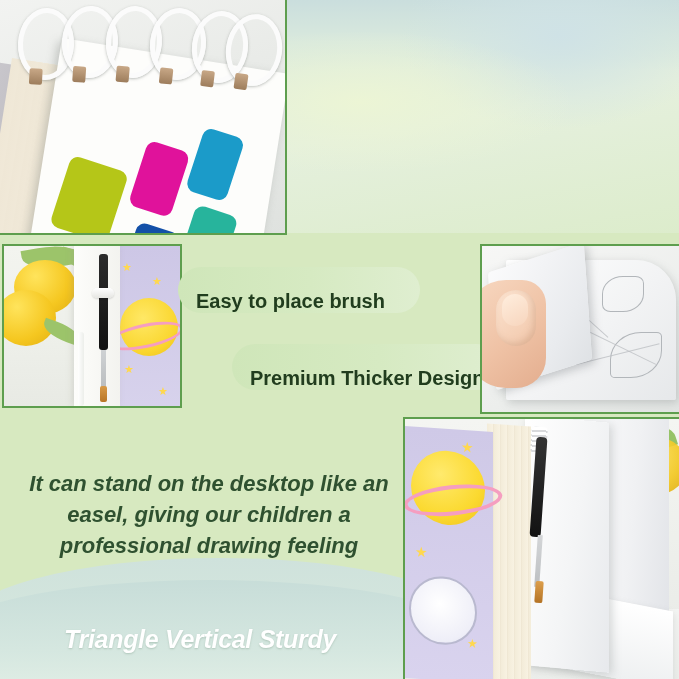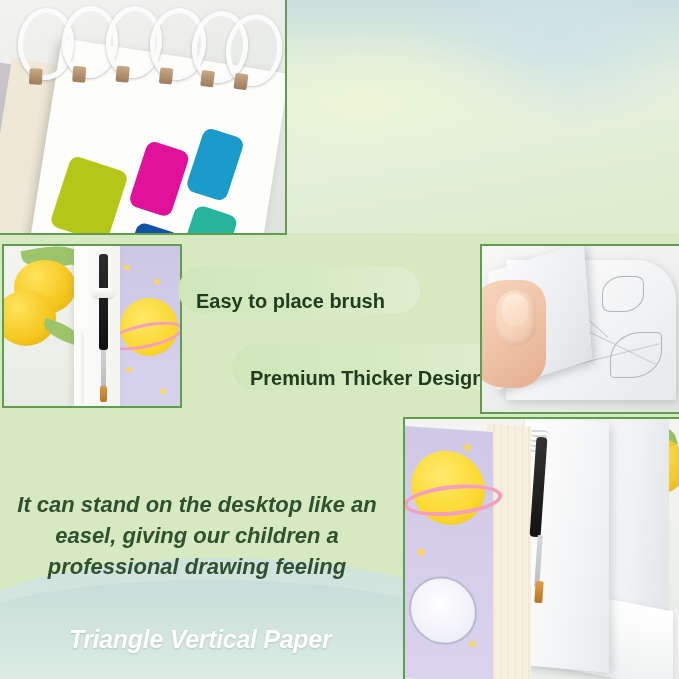--- a/index.html
+++ b/index.html
@@ -115,22 +115,22 @@
   #pill-brush{left:178px;top:267px;width:224px;height:46px;padding-left:18px;font-size:20px;}
   #pill-paper{left:232px;top:344px;width:250px;height:46px;padding-left:18px;font-size:20px;}
 
   
   .bottom{position:absolute;left:0;top:410px;width:403px;height:269px;}
   .bottom-green{position:absolute;left:0;top:0;width:403px;height:185px;background:#d7e9c0;}
   .bottom-wave{position:absolute;left:-40px;top:148px;width:520px;height:140px;border-radius:50% 50% 0 0/70px 70px 0 0;
     background:linear-gradient(180deg,#cfe2dc 0%,#d4e6dd 45%,#dfeee5 100%);}
   .bottom-wave2{position:absolute;left:-60px;top:170px;width:540px;height:120px;border-radius:50% 50% 0 0/60px 60px 0 0;
     background:linear-gradient(180deg,#c6dcd8 0%,#d5e7e0 60%,#e4f0e7 100%);opacity:.85;}
-  .bottom-body{position:absolute;left:12px;top:58px;width:370px;text-align:center;
-    font-size:22px;line-height:31px;font-weight:bold;font-style:italic;color:#2f5130;margin-top:21px;}
+  .bottom-body{position:absolute;left:24px;top:58px;width:370px;text-align:center;
+    font-size:22px;line-height:31px;font-weight:bold;font-style:italic;color:#2f5130;}
   .bottom-title{position:absolute;left:0;top:625px;width:400px;text-align:center;
     font-size:25px;font-weight:bold;font-style:italic;color:#ffffff;letter-spacing:-.3px;
     text-shadow:0 1px 2px rgba(120,150,130,.4);}
 
   
   #photo-easel{left:403px;top:417px;width:276px;height:262px;border-right:none;border-bottom:none;}
   .ea-bg{position:absolute;inset:0;background:linear-gradient(180deg,#f4f5f2 0%,#eef0ec 45%,#e7e9e5 100%);}
   .ea-cover{position:absolute;left:0;top:10px;width:88px;height:252px;
     background:linear-gradient(180deg,#cfc9e7,#d9d3ee);transform:skewY(4deg);}
   .ea-planet{position:absolute;left:6px;top:22px;width:74px;height:74px;border-radius:50%;
@@ -263,21 +263,21 @@
     <div class="pp-nail"></div>
     <span class="sr">hand flipping a thick sheet of drawing paper</span>
   </div>
 
   <div class="bottom">
     <div class="bottom-green"></div>
     <div class="bottom-wave"></div>
     <div class="bottom-wave2"></div>
     <div class="bottom-body">It can stand on the desktop like an easel, giving our children a professional drawing feeling</div>
   </div>
-  <div class="bottom-title">Triangle Vertical Paper</div>
+  <div class="bottom-title">Triangle Vertical Sturdy</div>
 
   <div class="photo" id="photo-easel">
     <div class="ea-bg"></div>
     <div class="ea-leaf"></div>
     <div class="ea-lemon2"></div>
     <div class="ea-lemon1"></div>
     <div class="ea-leaf2"></div>
     <div class="ea-table"></div>
 
     <div class="ea-back"></div>

